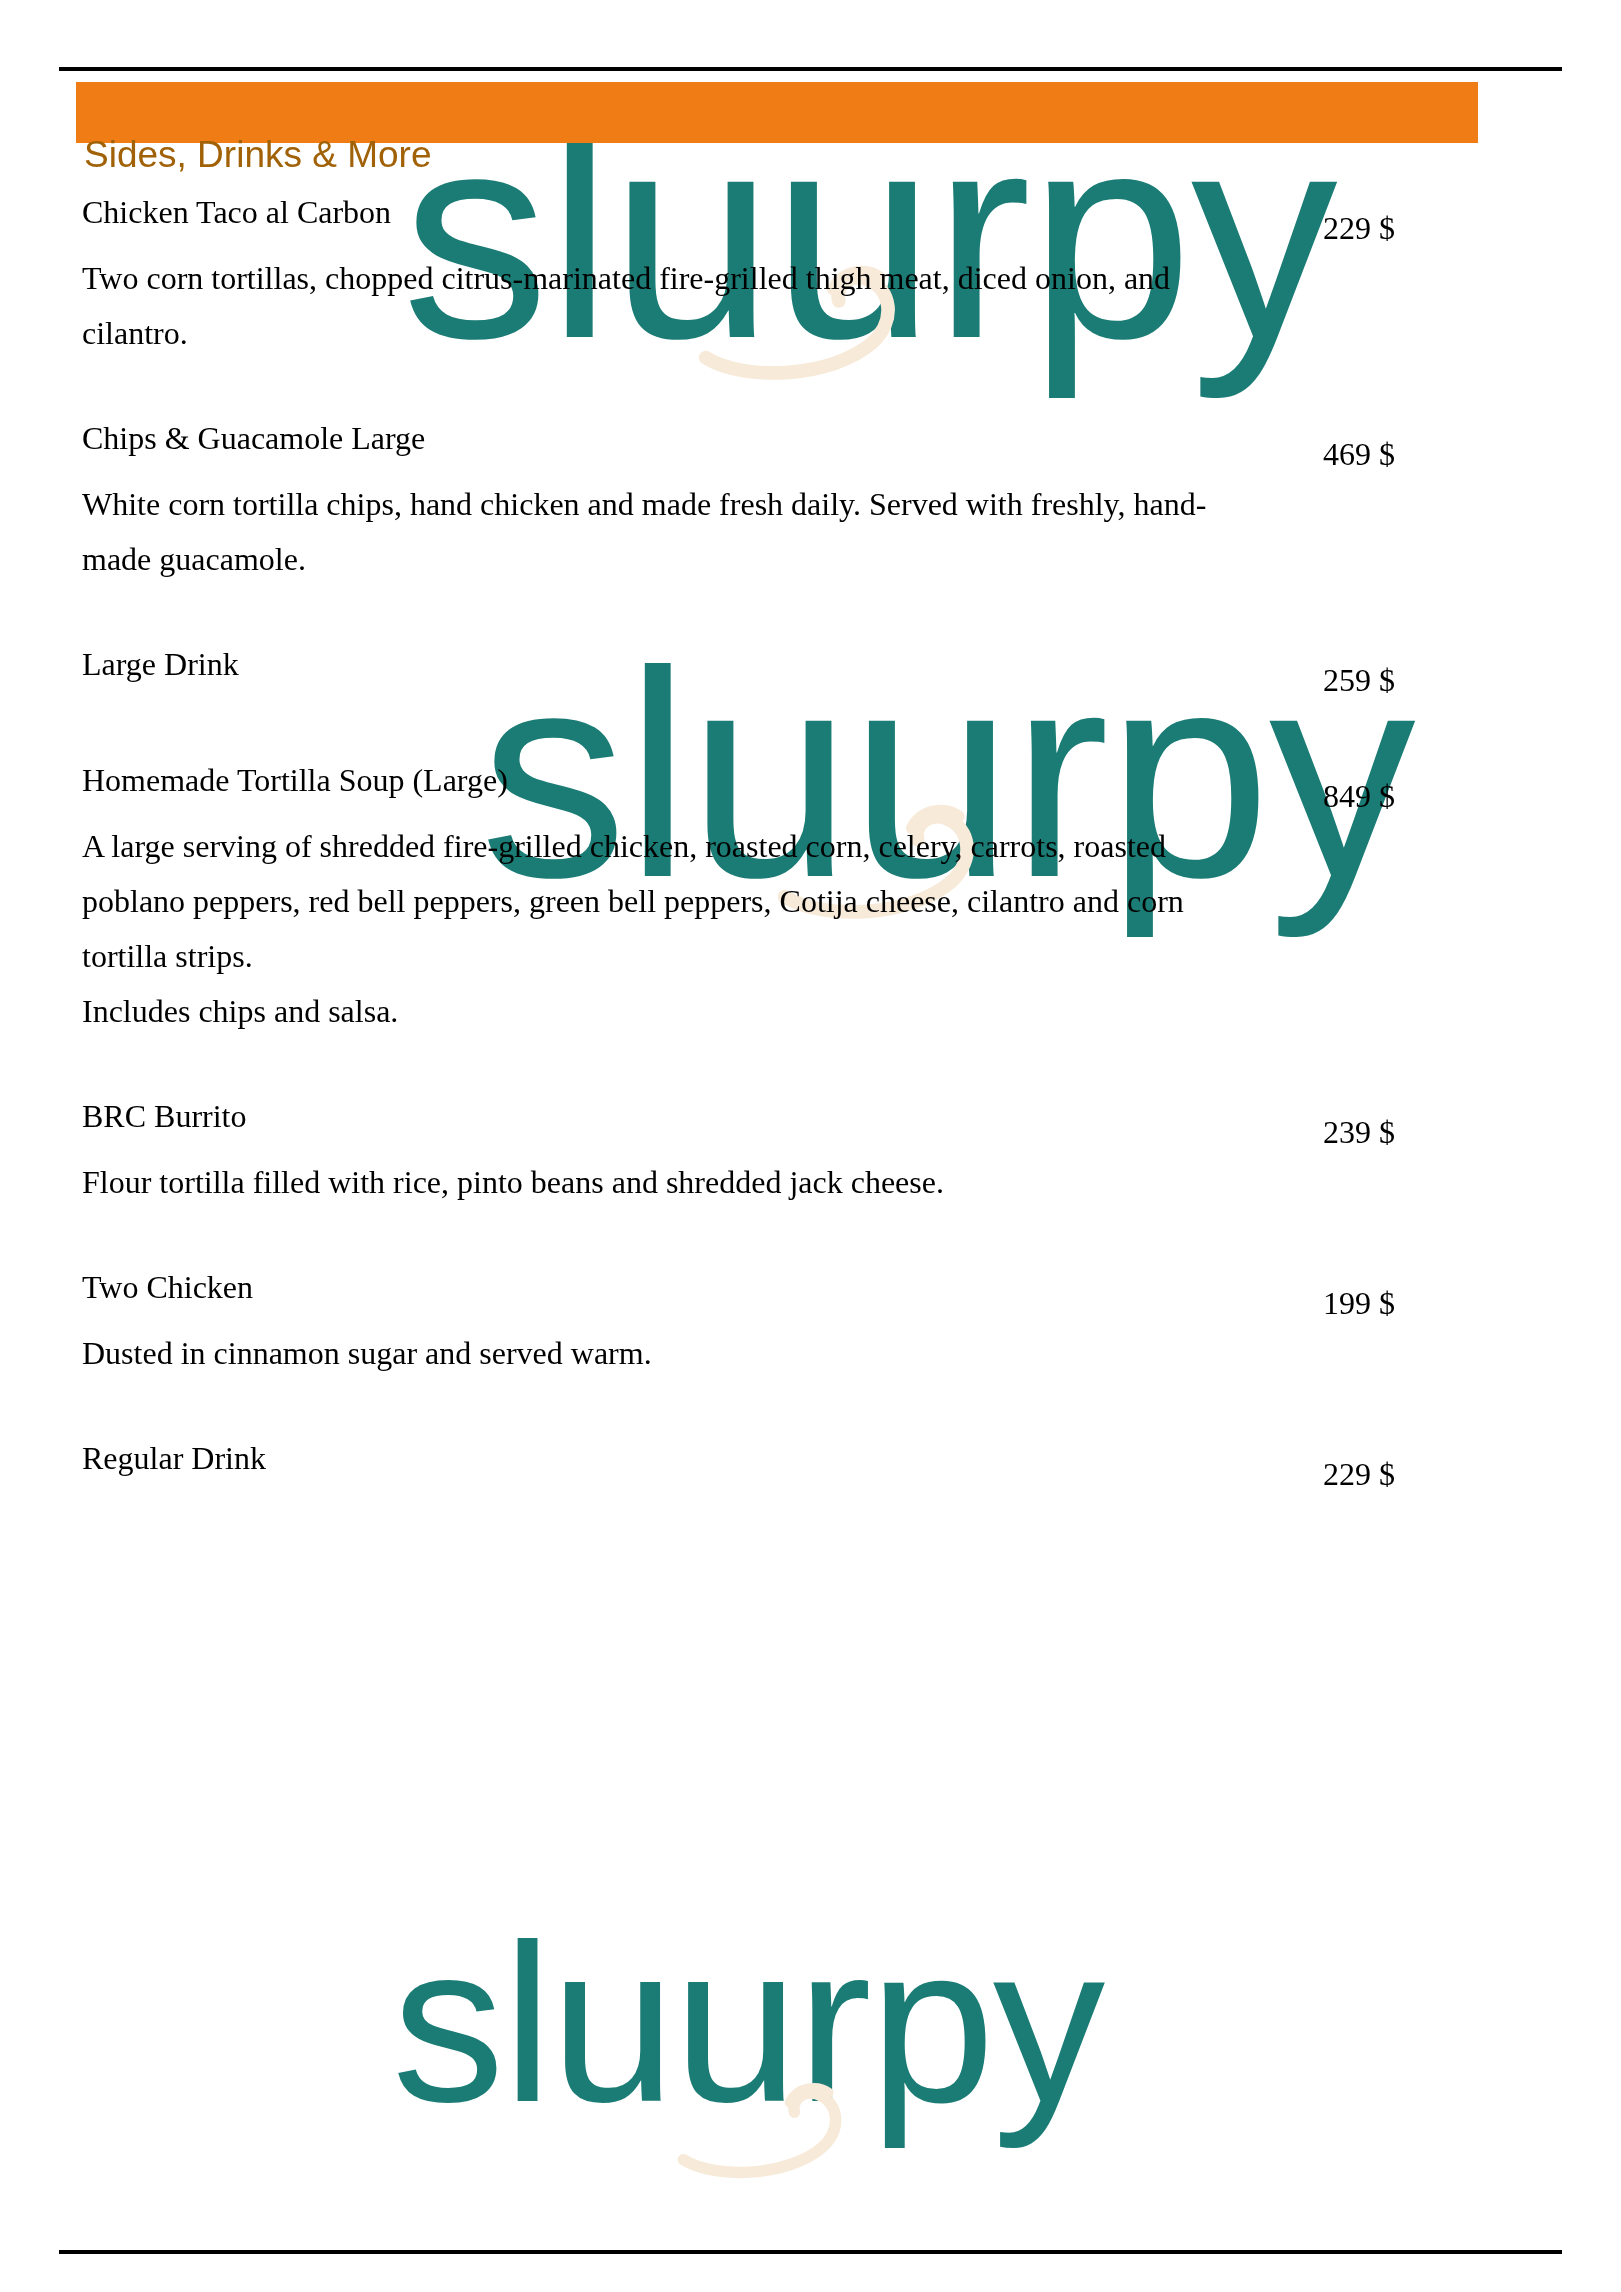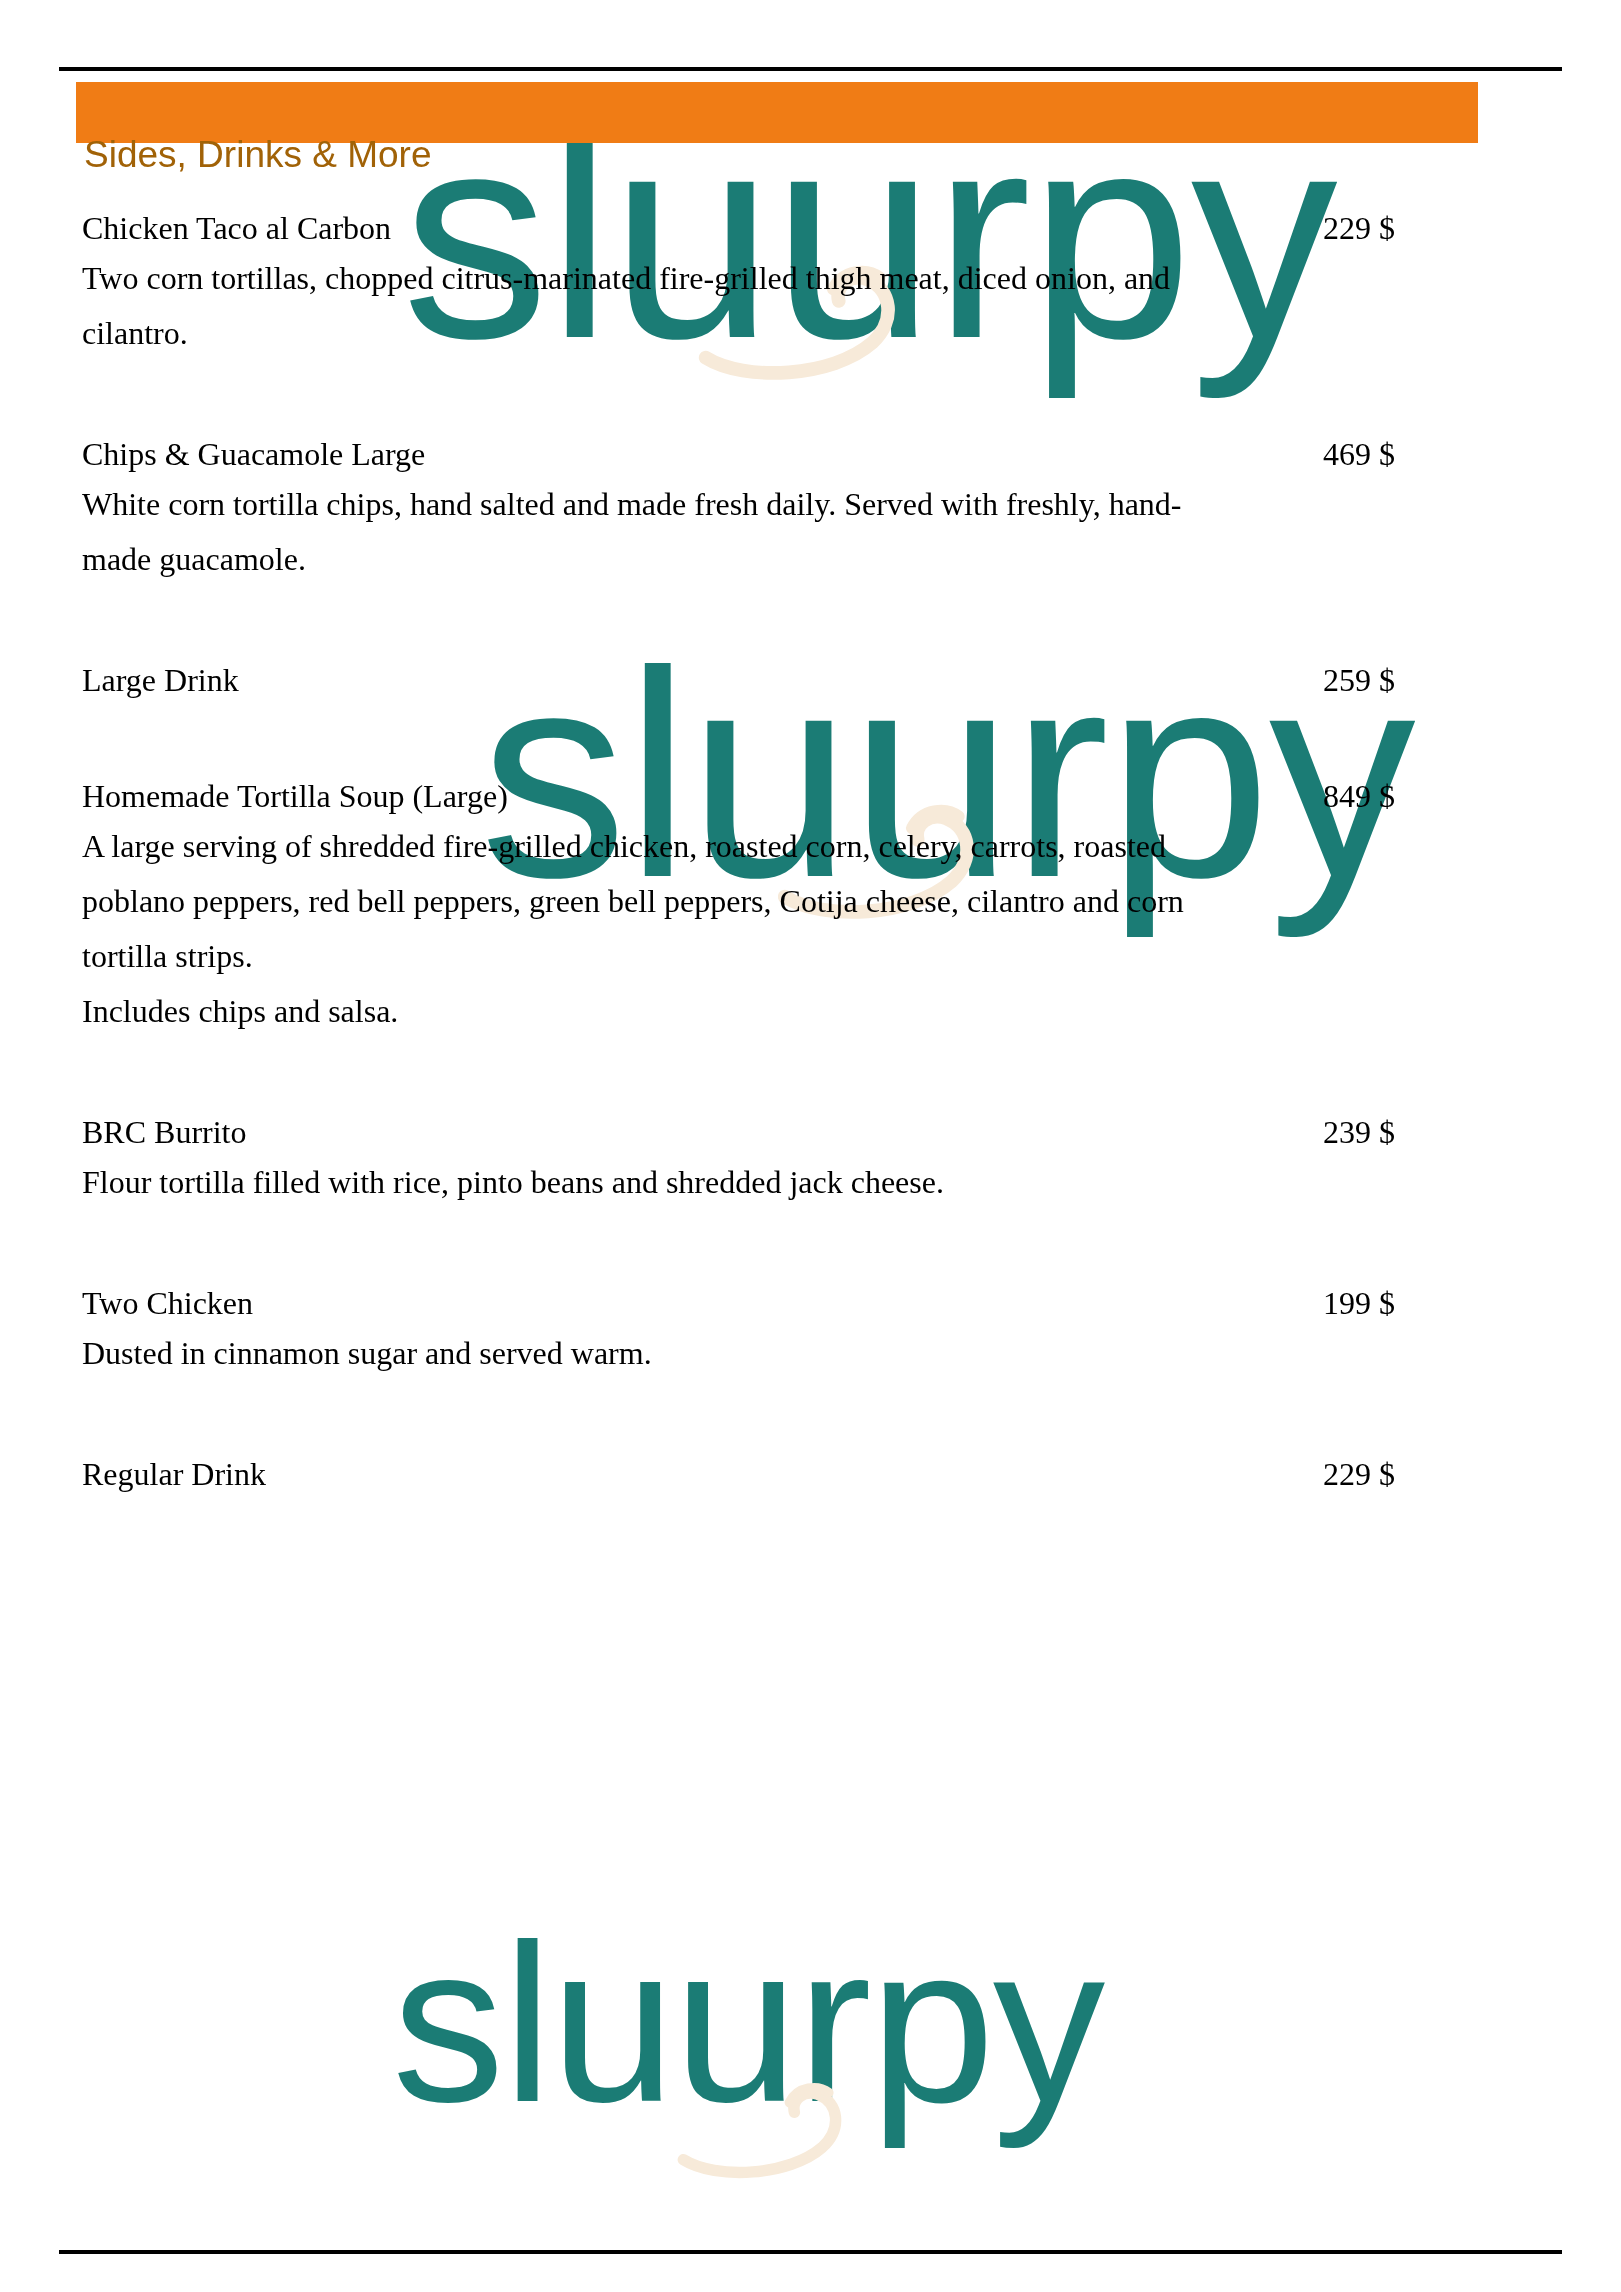--- a/index.html
+++ b/index.html
@@ -102,21 +102,21 @@
     left: 82px;
     top: 174px;
     width: 1313px;
   }
   .menu-item {
     position: relative;
     margin-bottom: 39px;
   }
   .item-head {
     display: flex;
-    align-items: flex-end;
+    align-items: center;
     justify-content: space-between;
   }
   .item-name {
     font-size: 32px;
     line-height: 45px;
     color: #000000;
     max-width: 1059px;
   }
   .item-price {
     font-size: 32px;
@@ -170,21 +170,21 @@
         <div class="item-price">229 $</div>
       </div>
       <div class="item-desc">Two corn tortillas, chopped citrus-marinated fire-grilled thigh meat, diced onion, and cilantro.</div>
     </div>
 
     <div class="menu-item">
       <div class="item-head">
         <div class="item-name">Chips &amp; Guacamole Large</div>
         <div class="item-price">469 $</div>
       </div>
-      <div class="item-desc">White corn tortilla chips, hand salted and made fresh daily. Served with freshly, hand-made guacamole.</div>
+      <div class="item-desc">White corn tortilla chips, hand chicken and made fresh daily. Served with freshly, hand-made guacamole.</div>
     </div>
 
     <div class="menu-item">
       <div class="item-head">
         <div class="item-name">Large Drink</div>
         <div class="item-price">259 $</div>
       </div>
       <div class="item-desc"></div>
     </div>
 

